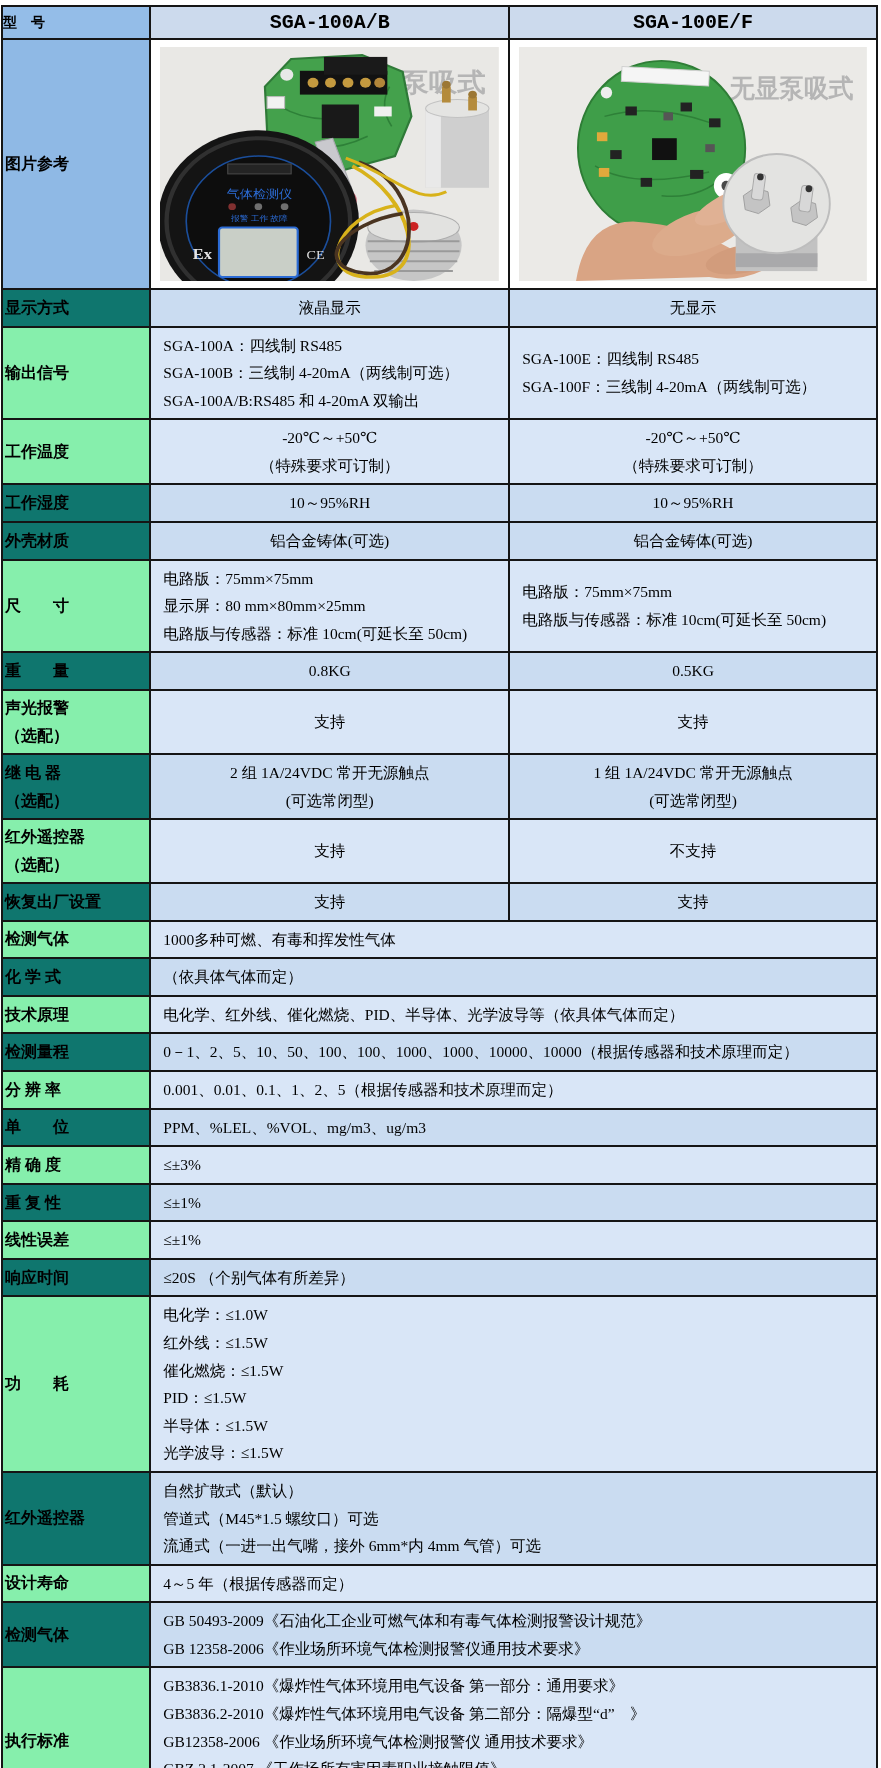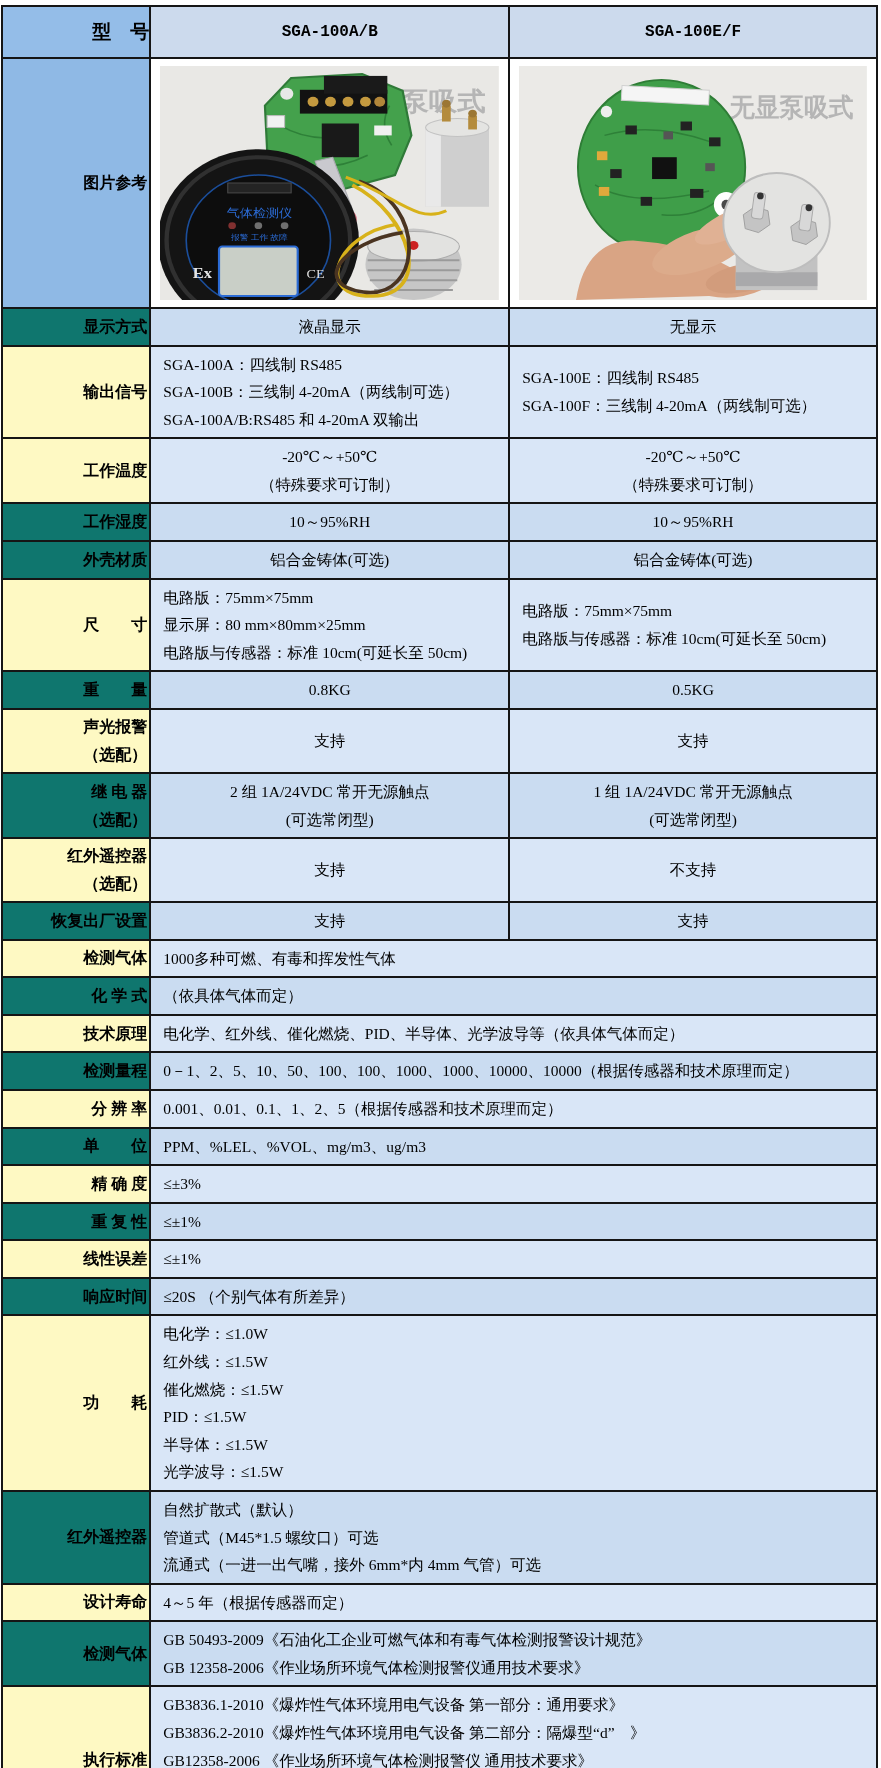--- a/index.html
+++ b/index.html
@@ -1,29 +1,29 @@
 <!DOCTYPE html>
 <html><head>
 <meta charset="utf-8">
 <style>
   html,body{margin:0;padding:0;background:#fff;}
   body{width:881px;font-family:"Liberation Serif","DejaVu Serif",serif;color:#000;}
   table{border-collapse:collapse;table-layout:fixed;width:877px;margin:5px 2px 0 1px;}
   td{border:2px solid #151515;vertical-align:middle;overflow:hidden;}
   .c1{width:148px}.c2{width:358px}.c3{width:367px}
-  .label-cell{background:#8fb9e5;font-weight:bold;text-align:right;font-size:16px;
+  .label-cell{background:#8fb9e5;font-weight:bold;text-align:left;font-size:16px;
               padding:3px 2px;line-height:1.75;white-space:pre-line;}
-  .head-label{background:#94bde8;font-weight:bold;text-align:right;font-size:19px;padding:4px 0;}
-  .head-value{background:#ccdaed;font-weight:bold;text-align:center;font-size:16px;padding:16px 0;
+  .head-label{background:#94bde8;font-weight:bold;text-align:left;font-size:14px;padding:4px 0;}
+  .head-value{background:#ccdaed;font-weight:bold;text-align:center;font-size:20px;padding:4px 0;
               font-family:"Liberation Mono","DejaVu Sans Mono",monospace;}
   .value{font-size:15.5px;text-align:center;padding:4px 8px;line-height:1.78;white-space:pre-line;}
   tr.sa .value{background:#cadcf1}
   tr.sb .value{background:#d9e6f7}
   tr.sa .label-cell{background:#0f766e}
-  tr.sb .label-cell{background:#fef9c3}
+  tr.sb .label-cell{background:#86efac}
   .left{text-align:left;padding-left:12px;}
   .img-cell{background:#ffffff;padding:4px 9px;height:240px;}
   .img-cell svg{display:block;width:100%;height:234px;}
 </style>
 </head>
 <body>
 
 <table>
   <colgroup>
       <col class="c1">

